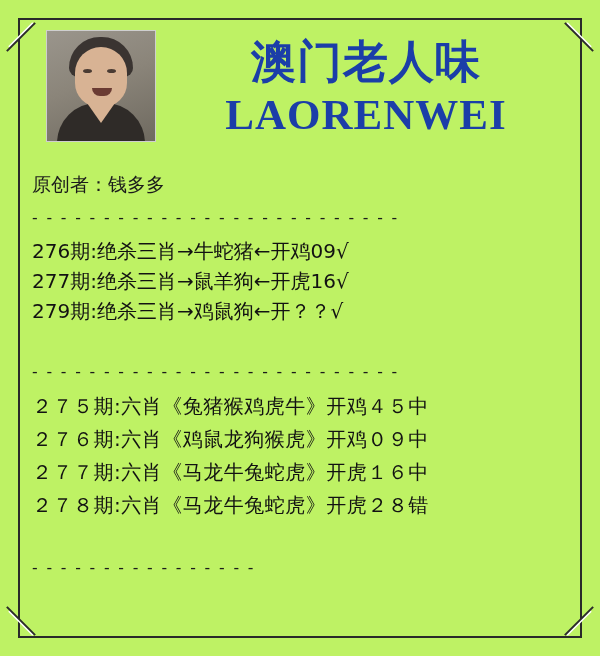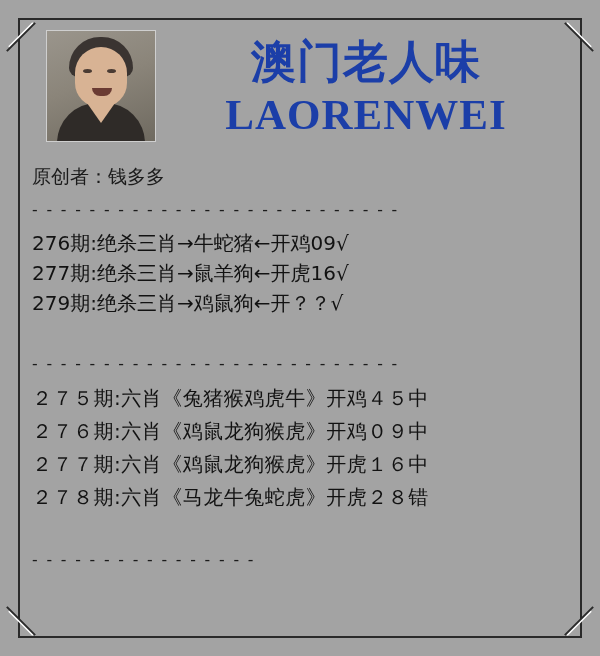--- a/index.html
+++ b/index.html
@@ -11,21 +11,21 @@
     height: 656px;
     background: #ffffff;
     font-family: "Liberation Sans", sans-serif;
     overflow: hidden;
   }
 
   .page {
     position: relative;
     width: 600px;
     height: 656px;
-    background: #a3a3a3;
+    background: #bef264;
     box-sizing: border-box;
   }
 
   
   .frame-line {
     position: absolute;
     background: #2a2a2a;
   }
   .fl-top    { left: 18px;  top: 18px;  width: 564px; height: 2px; }
   .fl-bottom { left: 18px;  top: 636px; width: 564px; height: 2px; }
@@ -151,21 +151,21 @@
     line-height: 50px;
     color: #1b3ea8;
     letter-spacing: 1px;
   }
 
   
   .author {
     font-family: "DejaVu Sans", "Liberation Sans", sans-serif;
     font-size: 19px;
     color: #1b1b1b;
-    margin-top: 16px;
+    margin-top: 24px;
     margin-left: 2px;
   }
   .divider {
     font-family: "Liberation Sans", sans-serif;
     font-size: 17px;
     letter-spacing: 2px;
     color: #1b1b1b;
     margin-top: 10px;
     margin-left: 2px;
     white-space: nowrap;
@@ -243,21 +243,21 @@
       <div class="row-a">279期:绝杀三肖→鸡鼠狗←开？？√</div>
     </div>
 
     <div class="gap"></div>
 
     <div class="divider">- - - - - - - - - - - - - - - - - - - - - - - - - -</div>
 
     <div class="block-b">
       <div class="row-b">２７５期:六肖《兔猪猴鸡虎牛》开鸡４５中</div>
       <div class="row-b">２７６期:六肖《鸡鼠龙狗猴虎》开鸡０９中</div>
-      <div class="row-b">２７７期:六肖《鸡鼠龙狗猴虎》开虎１６中</div>
+      <div class="row-b">２７７期:六肖《马龙牛兔蛇虎》开虎１６中</div>
       <div class="row-b">２７８期:六肖《马龙牛兔蛇虎》开虎２８错</div>
     </div>
 
     <div class="gap"></div>
 
     <div class="divider">- - - - - - - - - - - - - - - -</div>
 
   </div>
 </div>
 

